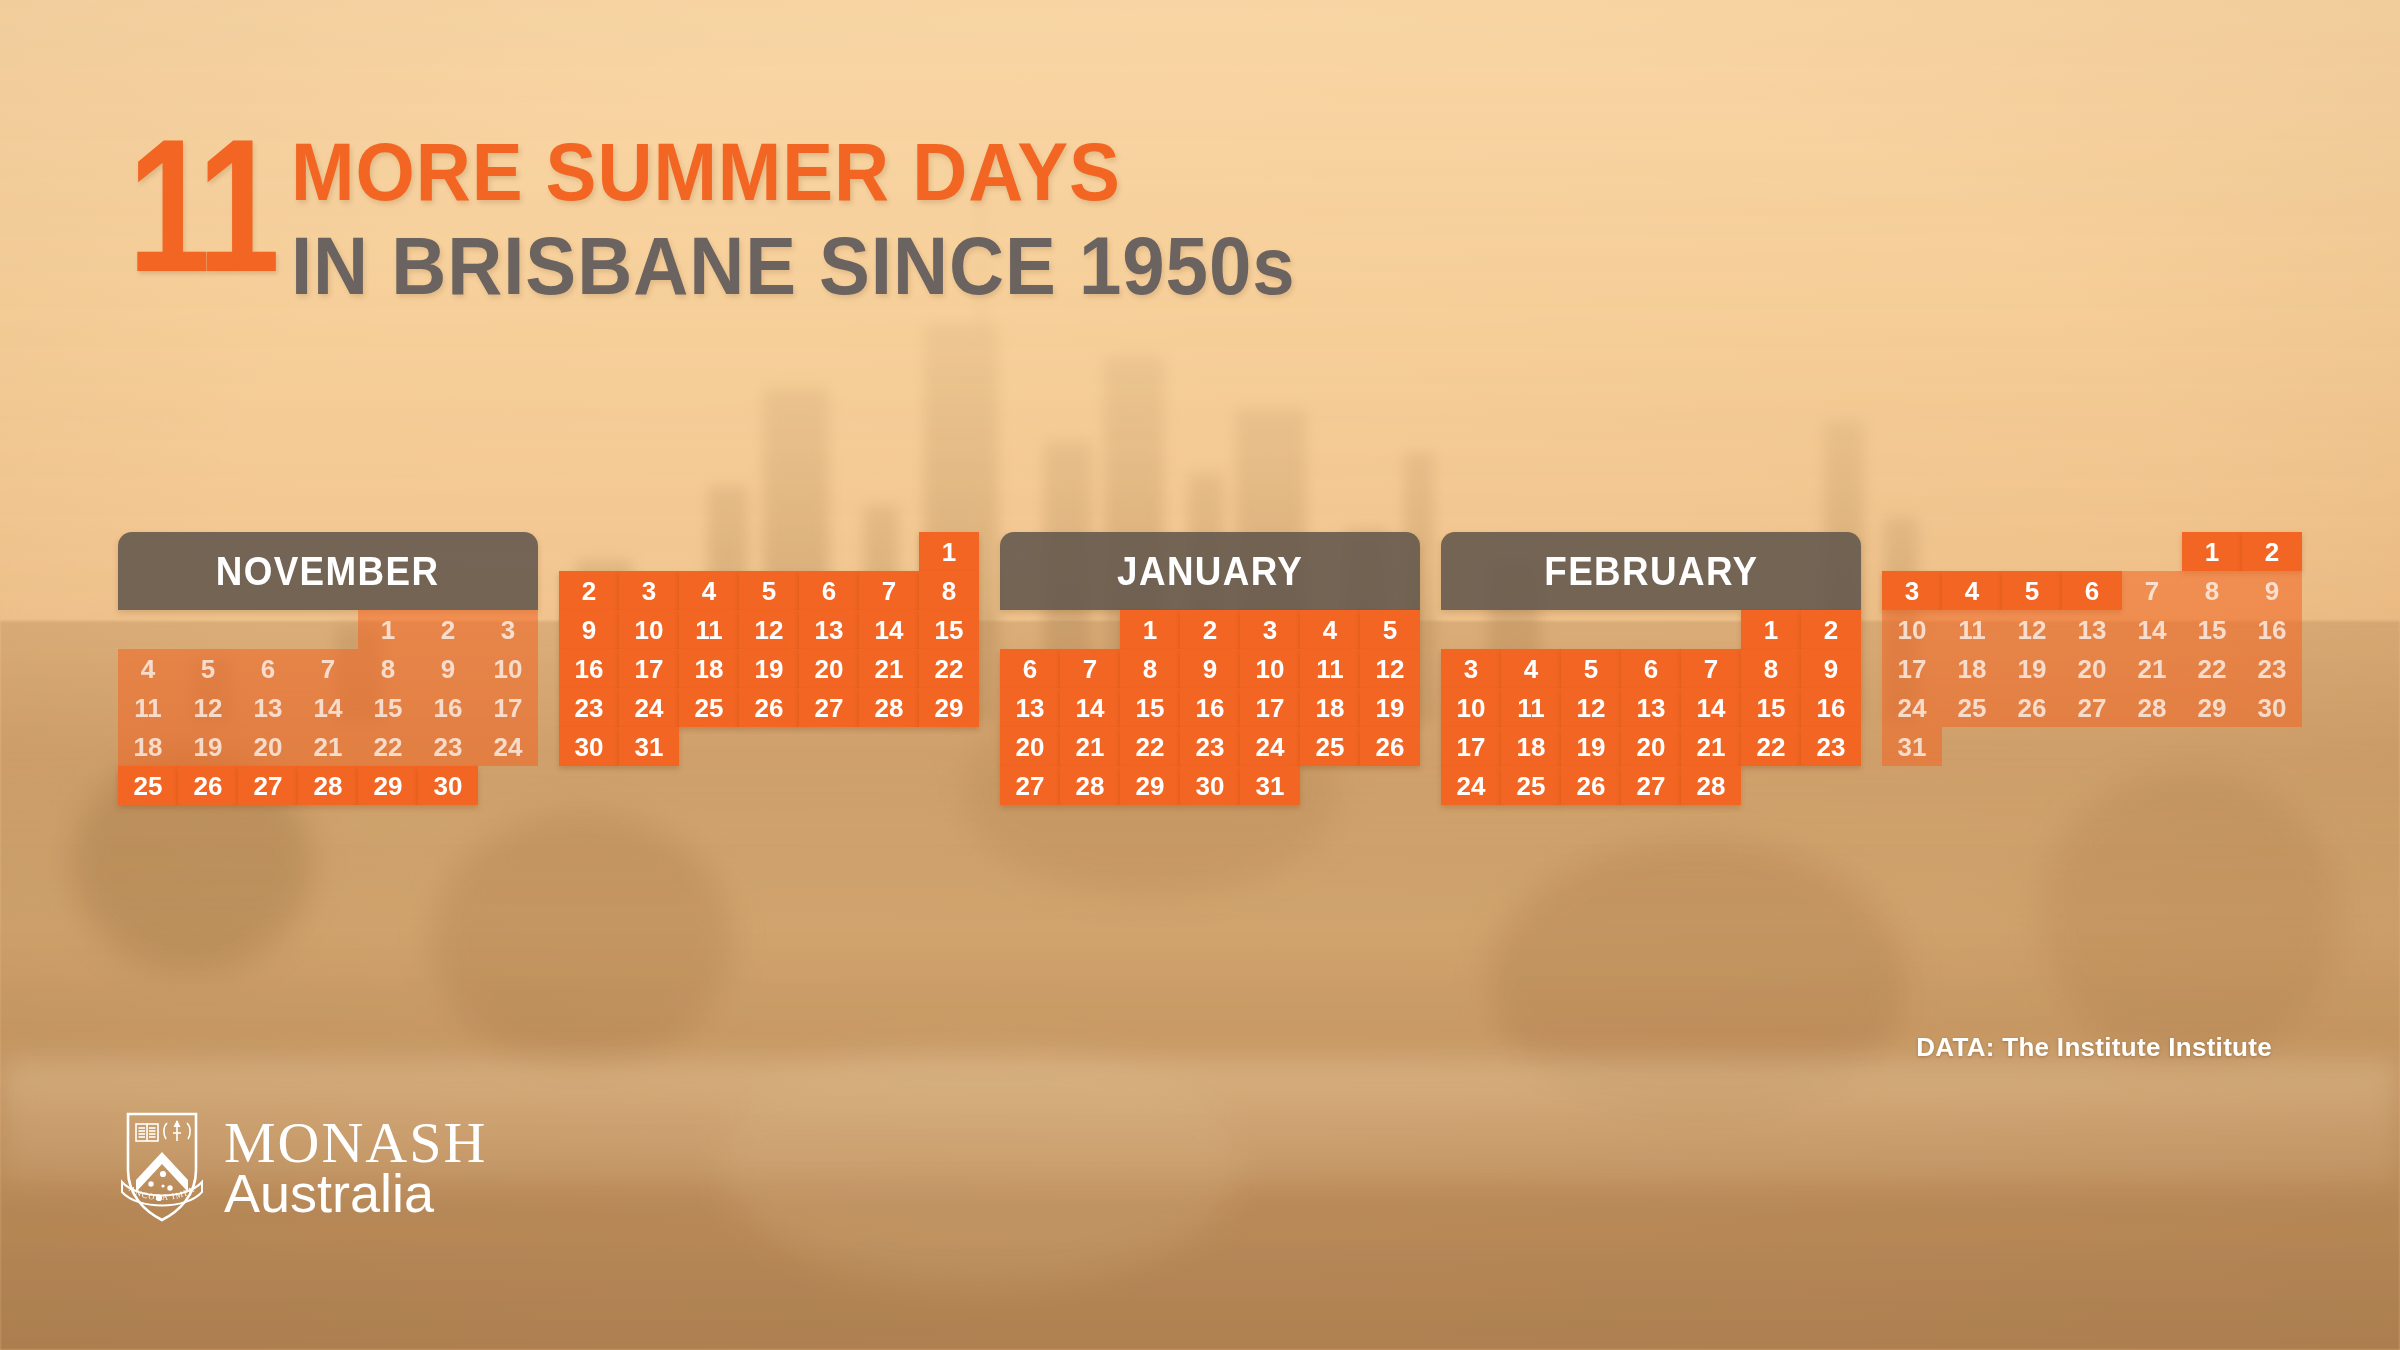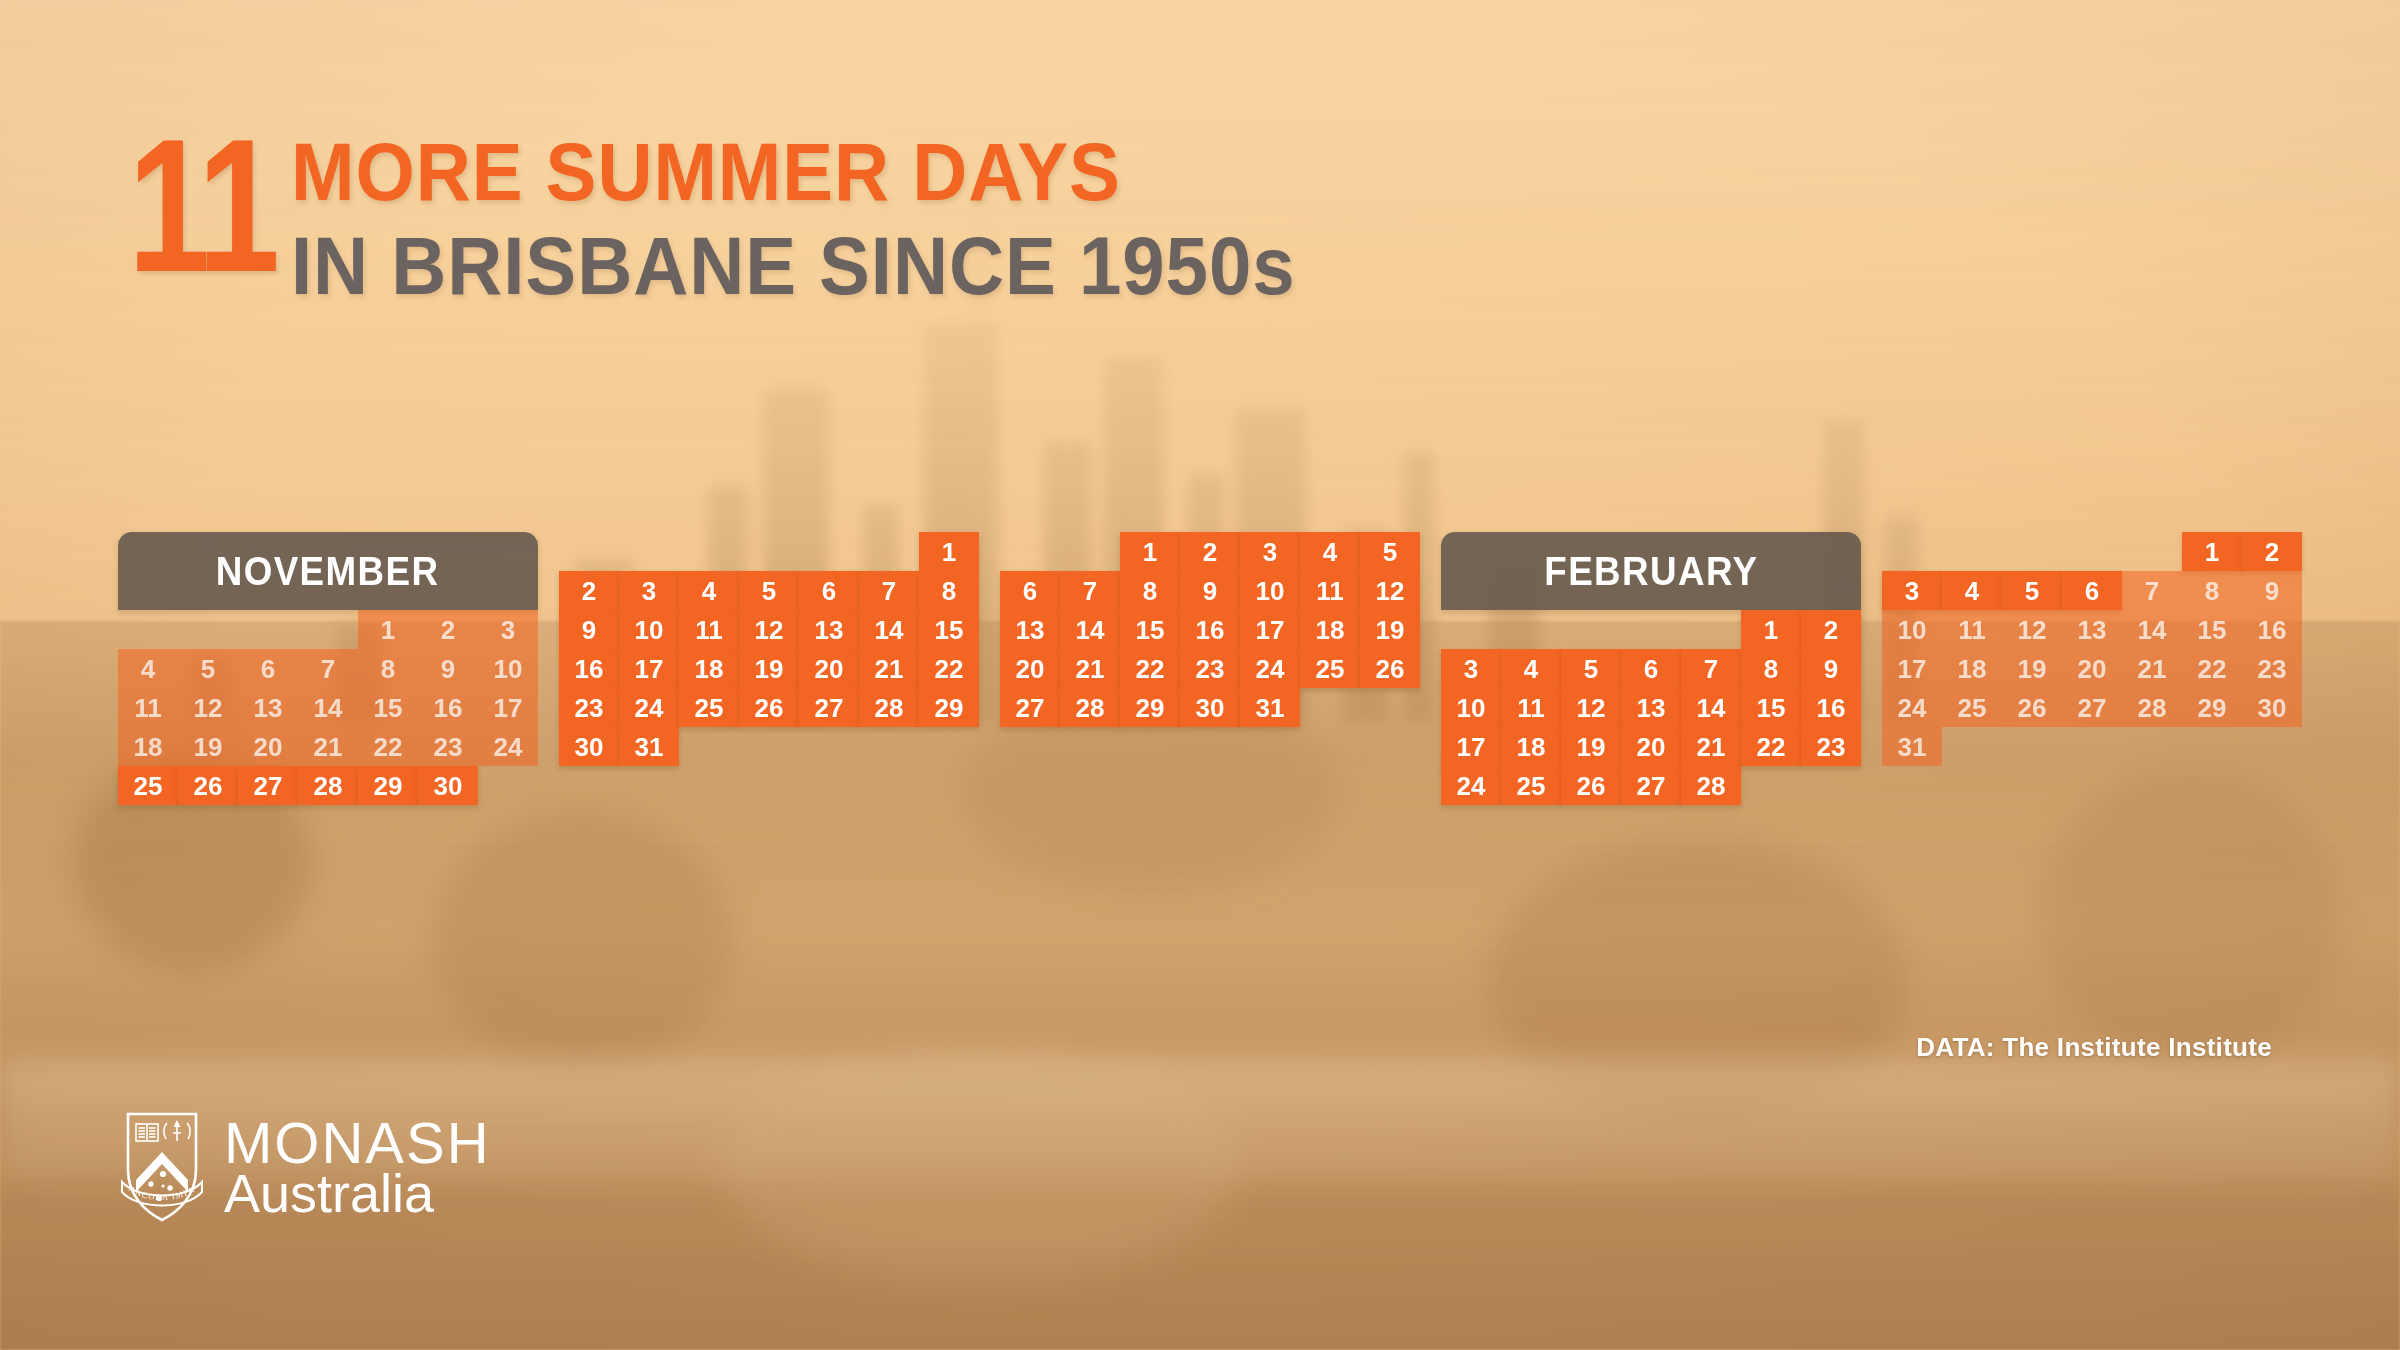--- a/index.html
+++ b/index.html
@@ -98,21 +98,21 @@
   
   #data-source {
     position:absolute; right:128px; top:1032px;
     color:#ffffff; font-weight:bold; font-size:26px;
     letter-spacing:.3px; text-shadow:0 1px 3px rgba(90,55,20,.35);
   }
   #logo { position:absolute; left:118px; top:1108px; display:flex; align-items:center; gap:18px; }
   #logo-shield { width:88px; height:118px; flex:0 0 auto; }
   #logo-words { display:flex; flex-direction:column; line-height:.95; }
   #logo-monash {
-    font-family:Liberation Sans, sans-serif; color:#ffffff;
+    font-family:Liberation Serif, serif; color:#ffffff;
     font-size:58px; letter-spacing:2px;
   }
   #logo-university {
     font-family:"Liberation Sans", sans-serif; color:#ffffff;
     font-size:54px; letter-spacing:0px; margin-top:-2px; font-weight:300;
   }
 </style>
 </head>
 <body>
 
@@ -238,20 +238,23 @@
         <div class="cell on">25</div>
         <div class="cell on">26</div>
         <div class="cell on">27</div>
         <div class="cell on">28</div>
         <div class="cell on">29</div>
         <div class="cell on">30</div>
         <div class="cell on">31</div>
       </div>
     </div>
     <div class="cal">
+      <div class="cal-header">
+        <span class="label">JANUARY</span>
+      </div>
       <div class="grid">
         <div class="cell empty"></div>
         <div class="cell empty"></div>
         <div class="cell on">1</div>
         <div class="cell on">2</div>
         <div class="cell on">3</div>
         <div class="cell on">4</div>
         <div class="cell on">5</div>
         <div class="cell on">6</div>
         <div class="cell on">7</div>

